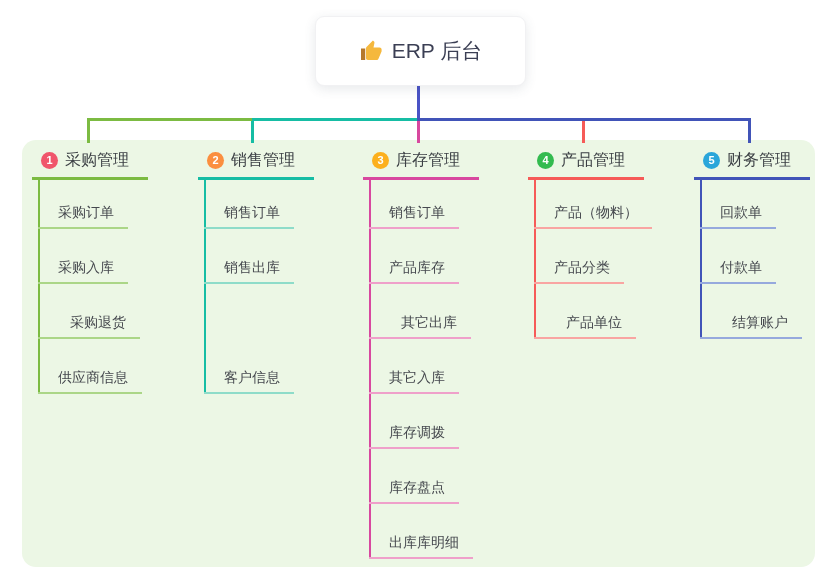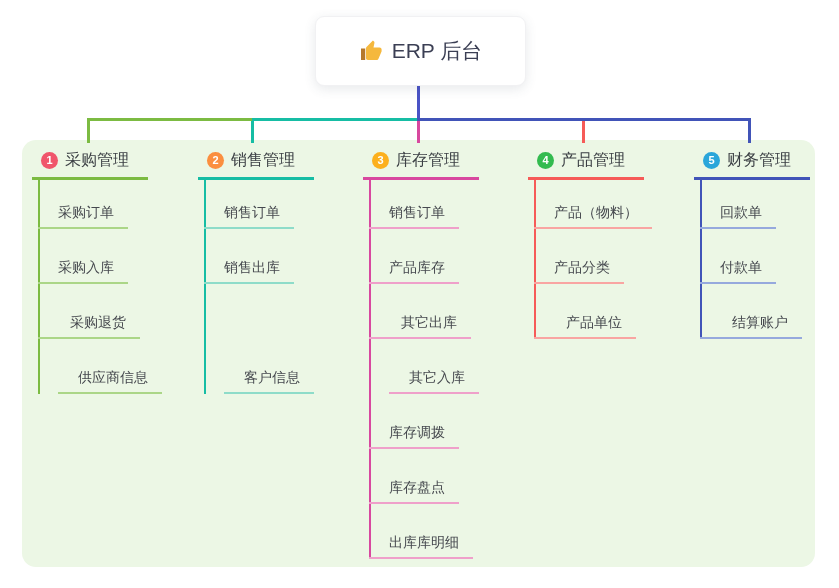--- a/index.html
+++ b/index.html
@@ -52,21 +52,21 @@
     color:#ffffff;font-size:11px;font-weight:bold;line-height:1;
   }
   .vline{position:absolute;left:6px;top:179px;width:2px;}
   .vl4{height:215px;} .vl7{height:380px;} .vl3{height:160px;}
 
   .child{
     position:absolute;left:6px;white-space:nowrap;
     padding:0 14px 7px 20px;border-bottom:2px solid #000;
     font-size:14px;color:#45484e;line-height:16px;cursor:default;
   }
-  .r0{top:204px;} .r1{top:259px;} .r2{top:314px;padding-left:32px;} .r3{top:369px;margin-left:20px;}
+  .r0{top:204px;} .r1{top:259px;} .r2{top:314px;padding-left:32px;} .r3{top:369px;}
   .r4{top:424px;} .r5{top:479px;} .r6{top:534px;}
 
   
   .b0 .hdr{border-color:#7cbb42;} .b0 .vline{background:#7cbb42;} .b0 .child{border-color:#abd687;} .b0 .badge{background:#f0566b;}
   .b1 .hdr{border-color:#16bda4;} .b1 .vline{background:#16bda4;} .b1 .child{border-color:#8edcc9;} .b1 .badge{background:#fb8f3f;}
   .b2 .hdr{border-color:#d8489f;} .b2 .vline{background:#d8489f;} .b2 .child{border-color:#efa0ca;} .b2 .badge{background:#fcb01d;}
   .b3 .hdr{border-color:#f65b58;} .b3 .vline{background:#f65b58;} .b3 .child{border-color:#f9a5a2;} .b3 .badge{background:#33bb4f;}
   .b4 .hdr{border-color:#4154b8;} .b4 .vline{background:#4154b8;} .b4 .child{border-color:#96a9dd;} .b4 .badge{background:#2aa6da;}
 </style>
 </head>

